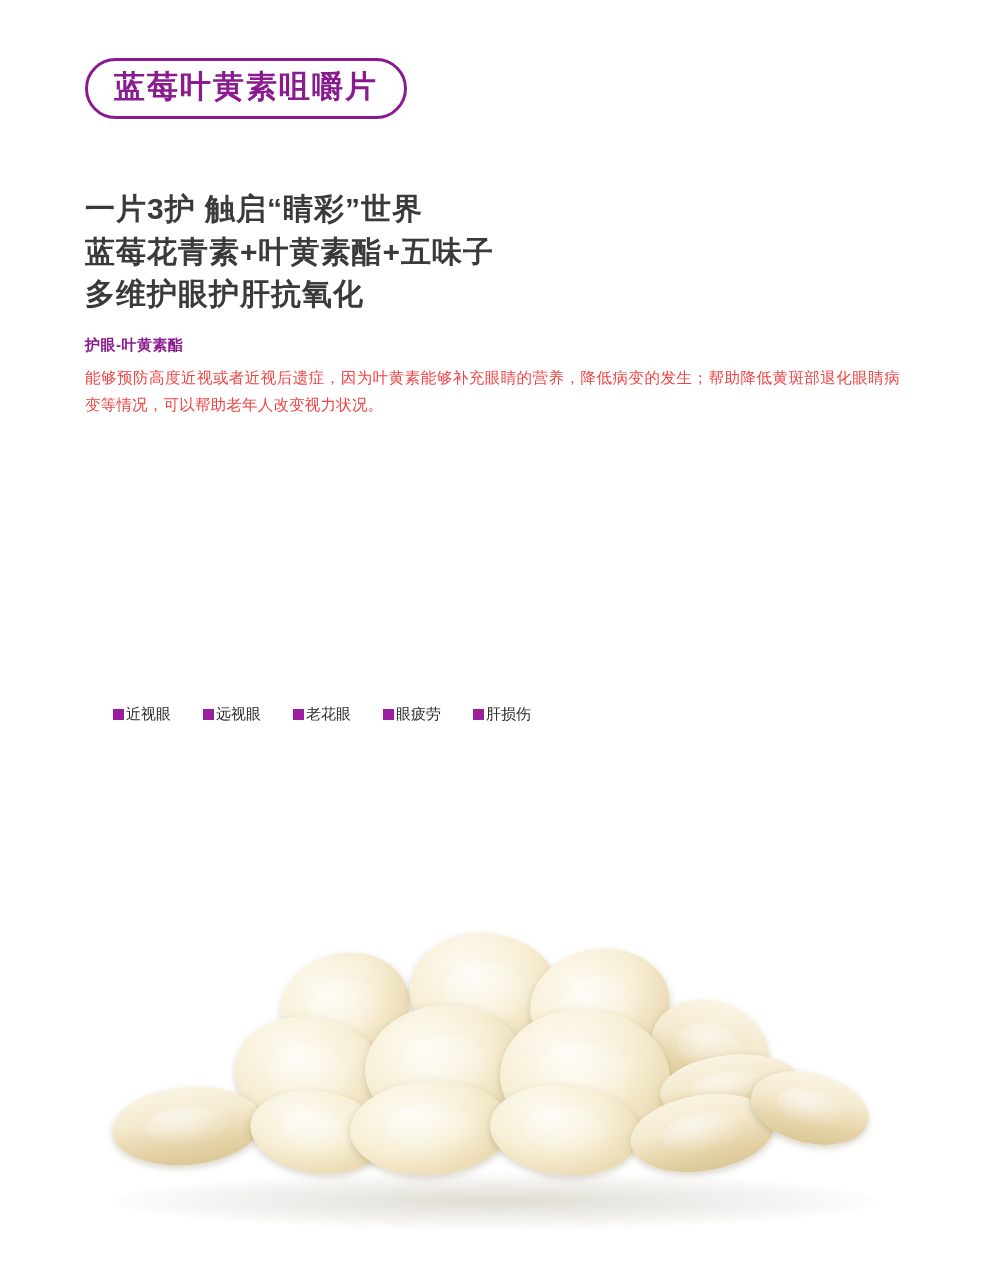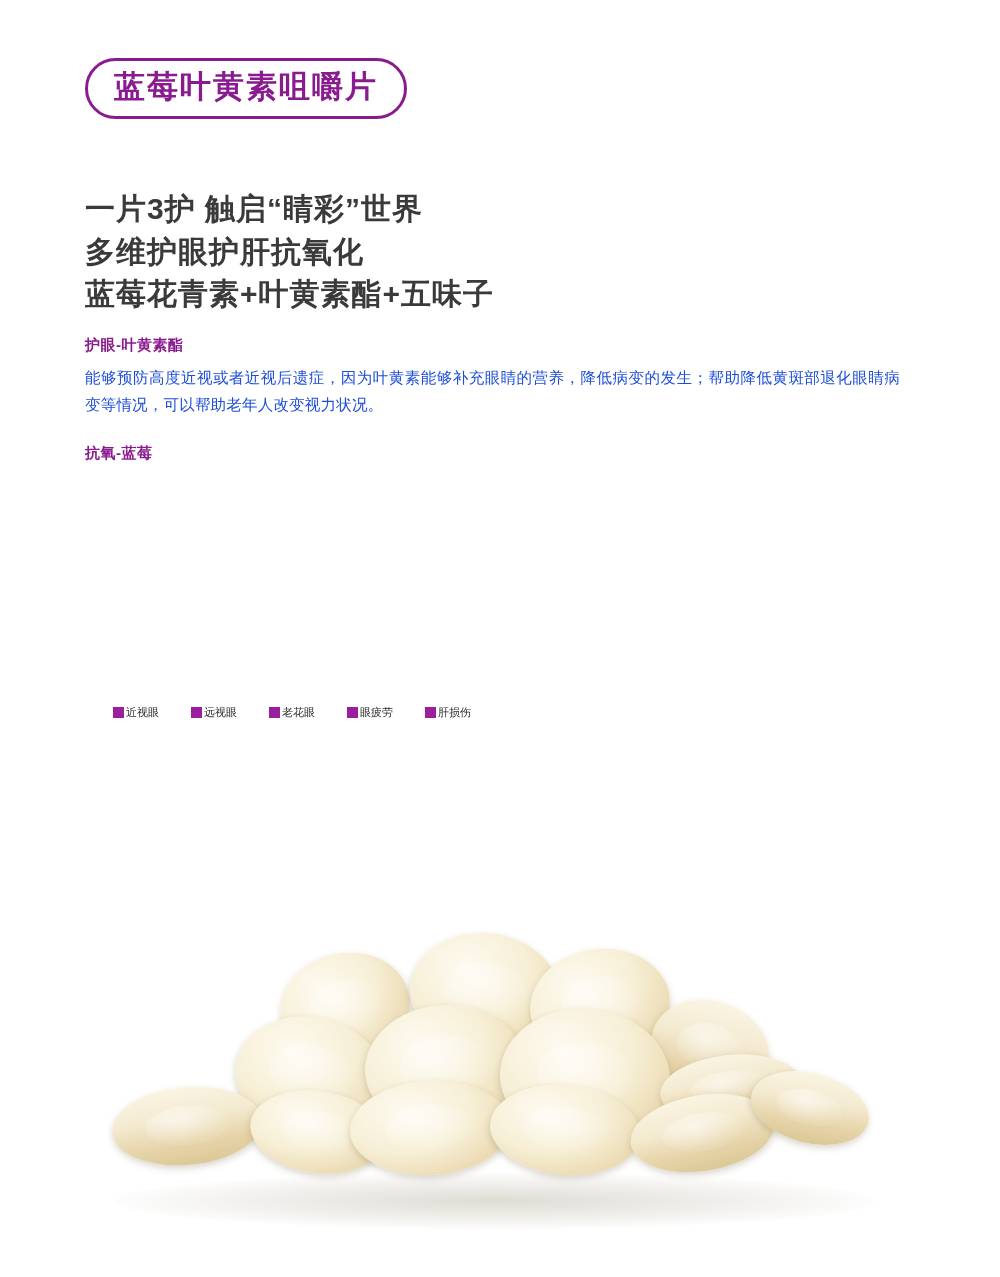--- a/index.html
+++ b/index.html
@@ -71,21 +71,21 @@
   .section-title {
     color: #8a1a8f;
     font-size: 15px;
     font-weight: bold;
     letter-spacing: 0.5px;
     margin-bottom: 9px;
   }
   .section-body {
     font-size: 15.5px;
     line-height: 1.75;
-    color: #1d4ed8;
+    color: #ef4444;
     text-align: justify;
     letter-spacing: 0.2px;
   }
 
   
   .tagline-wrap {
     position: absolute;
     left: 85px;
     top: 705px;
     width: 830px;
@@ -99,21 +99,21 @@
   }
   .tag-row {
     display: flex;
     align-items: center;
     gap: 12px;
     padding-left: 8px;
   }
   .tag {
     display: flex;
     align-items: center;
-    font-size: 11px;
+    font-size: 15px;
     color: #2b2b2b;
     white-space: nowrap;
     padding-left: 20px;
   }
   .tag-marker {
     width: 11px;
     height: 11px;
     background: #9b1e9e;
     display: inline-block;
     margin-right: 2px;
@@ -167,36 +167,35 @@
 <body>
 
 <div class="page">
 
   <div class="title-wrap">
     <div class="title-pill">蓝莓叶黄素咀嚼片</div>
   </div>
 
   <div class="headline">
     <div class="headline-line">一片3护  触启“睛彩”世界</div>
+    <div class="headline-line">蓝莓花青素+叶黄素酯+五味子</div>
     <div class="headline-line">多维护眼护肝抗氧化</div>
-    <div class="headline-line">蓝莓花青素+叶黄素酯+五味子</div>
   </div>
 
   <div class="sections">
 
     <div class="section">
       <div class="section-title">护眼-叶黄素酯</div>
       <div class="section-body">能够预防高度近视或者近视后遗症，因为叶黄素能够补充眼睛的营养，降低病变的发生；帮助降低黄斑部退化眼睛病变等情况，可以帮助老年人改变视力状况。</div>
     </div>
 
     <div class="section">
     </div>
 
     <div class="section">
-      <div class="section-title">抗氧-蓝莓</div>
     </div>
 
   </div>
 
   <div class="tagline-wrap">
     <div class="tag-row">
       <span class="tag">
         <span class="tag-marker"></span>
         <span>近视眼</span>
       </span>

